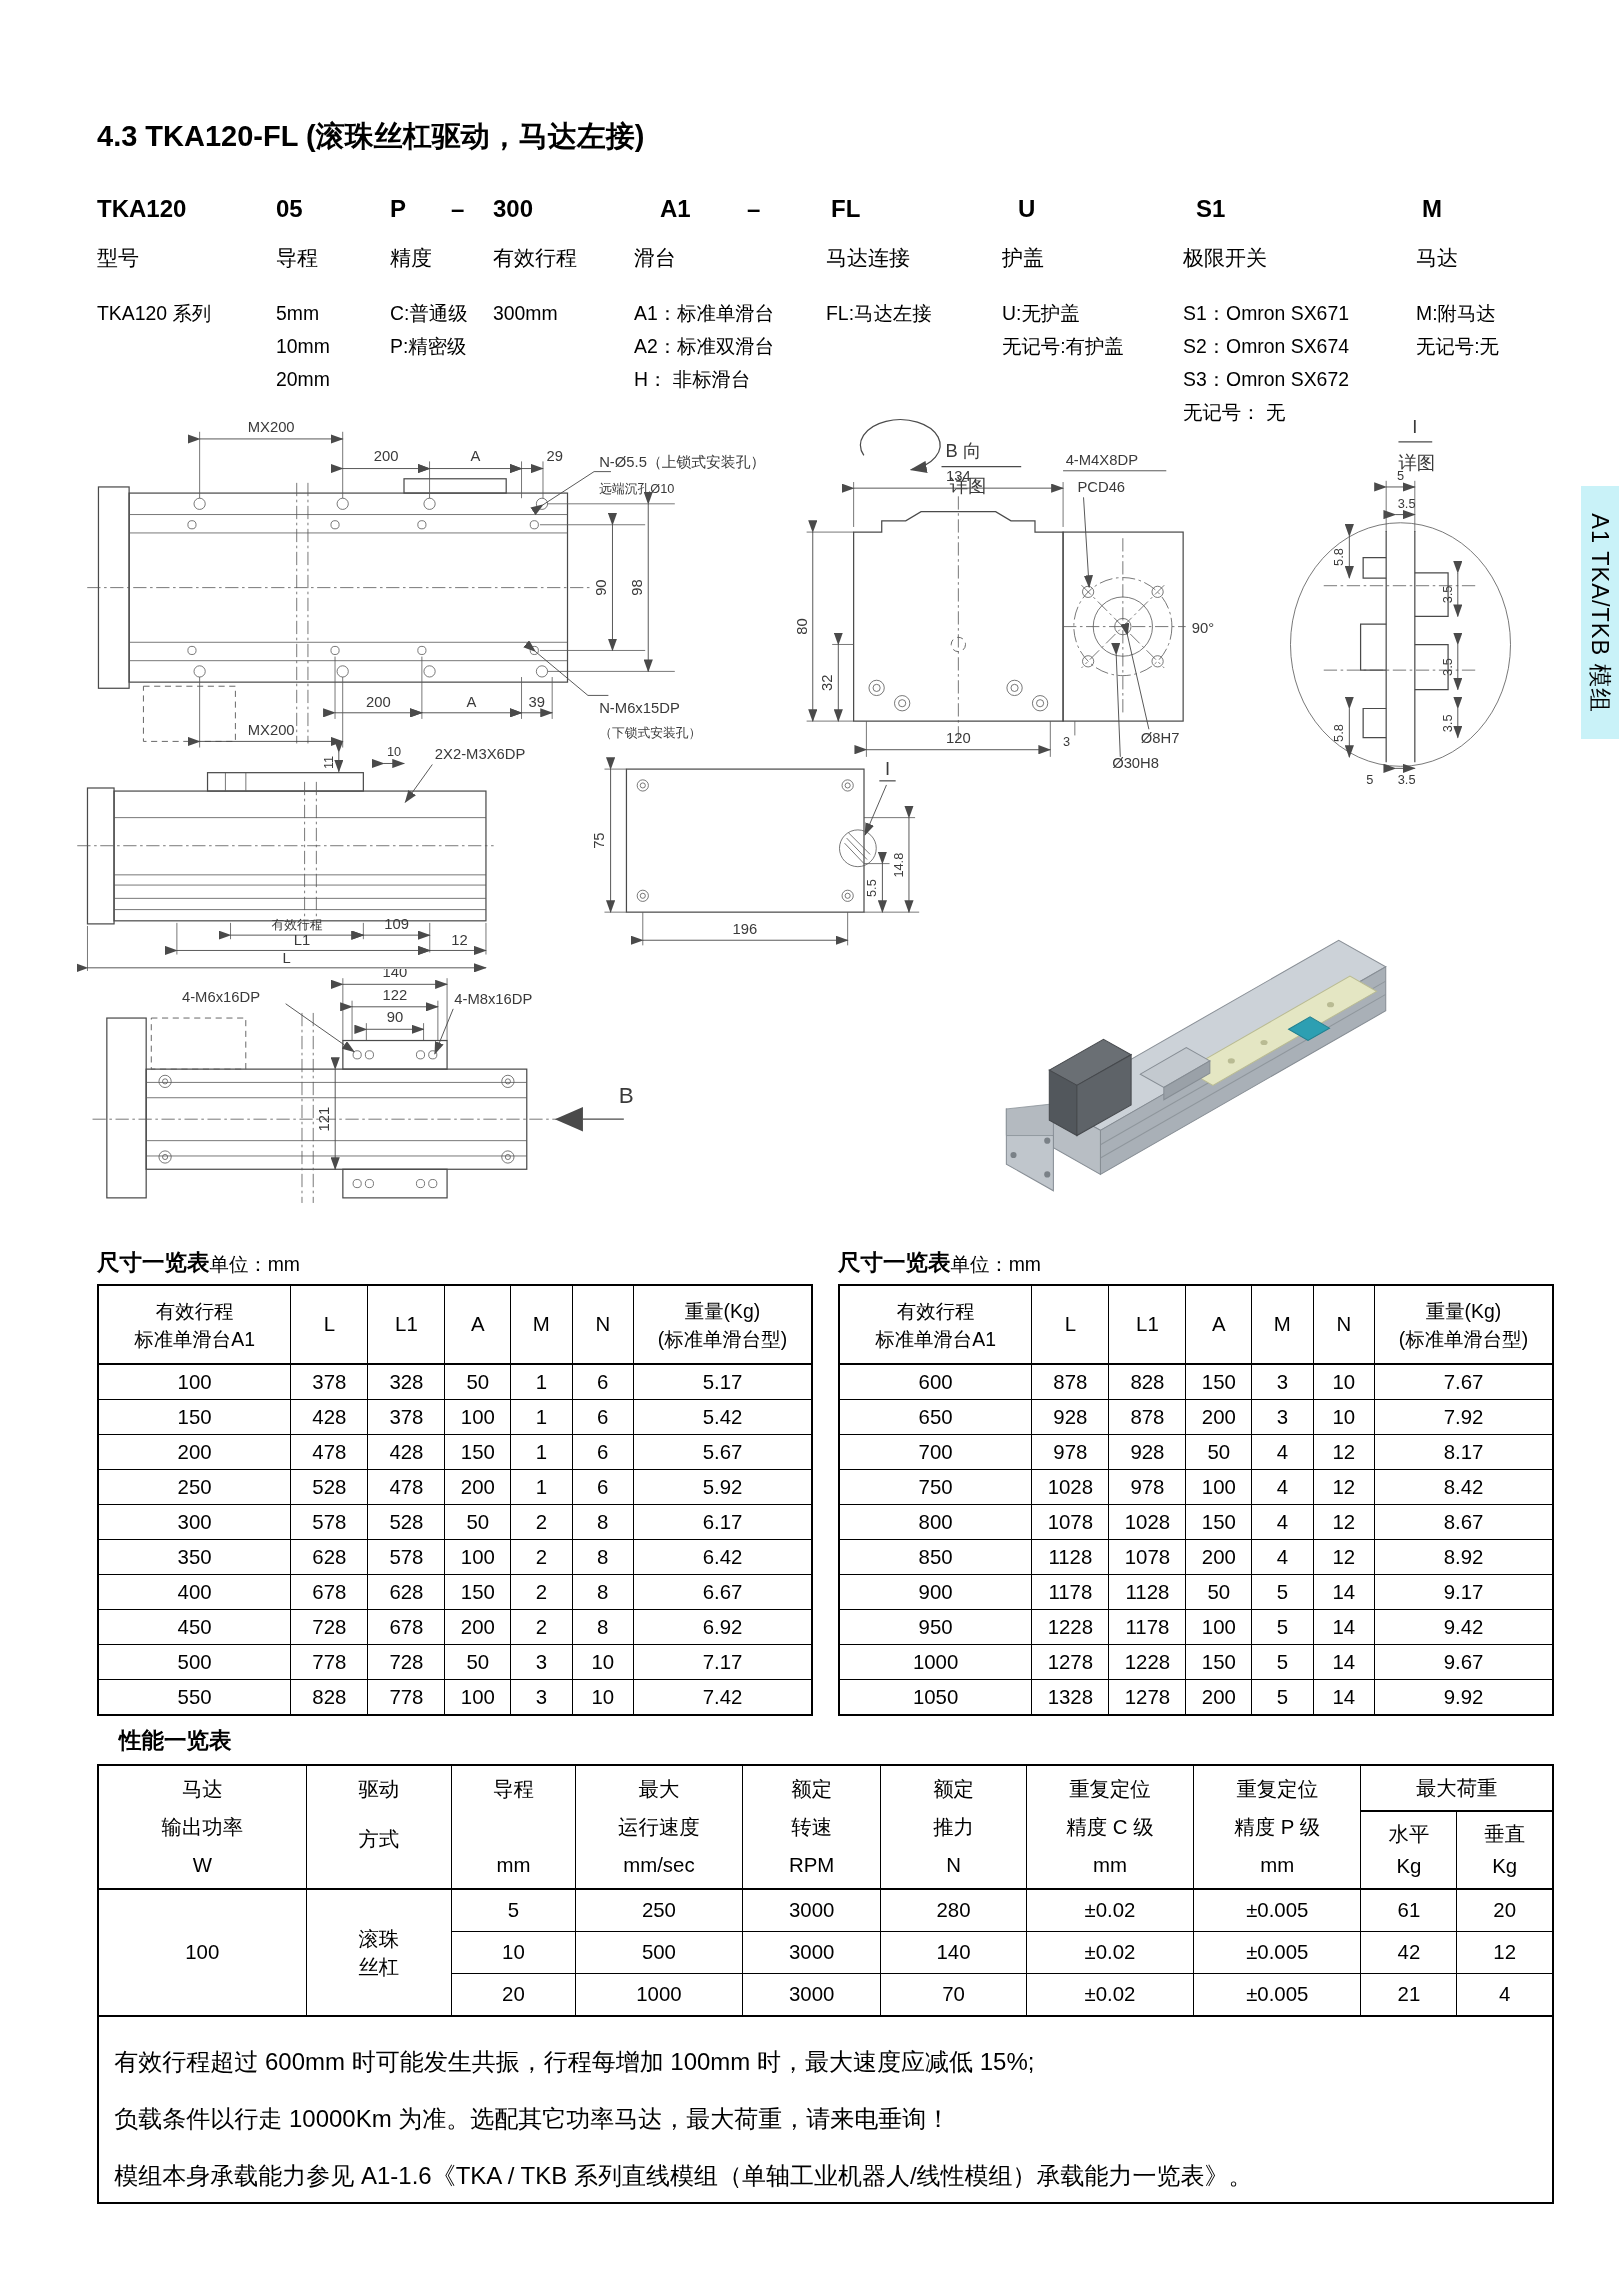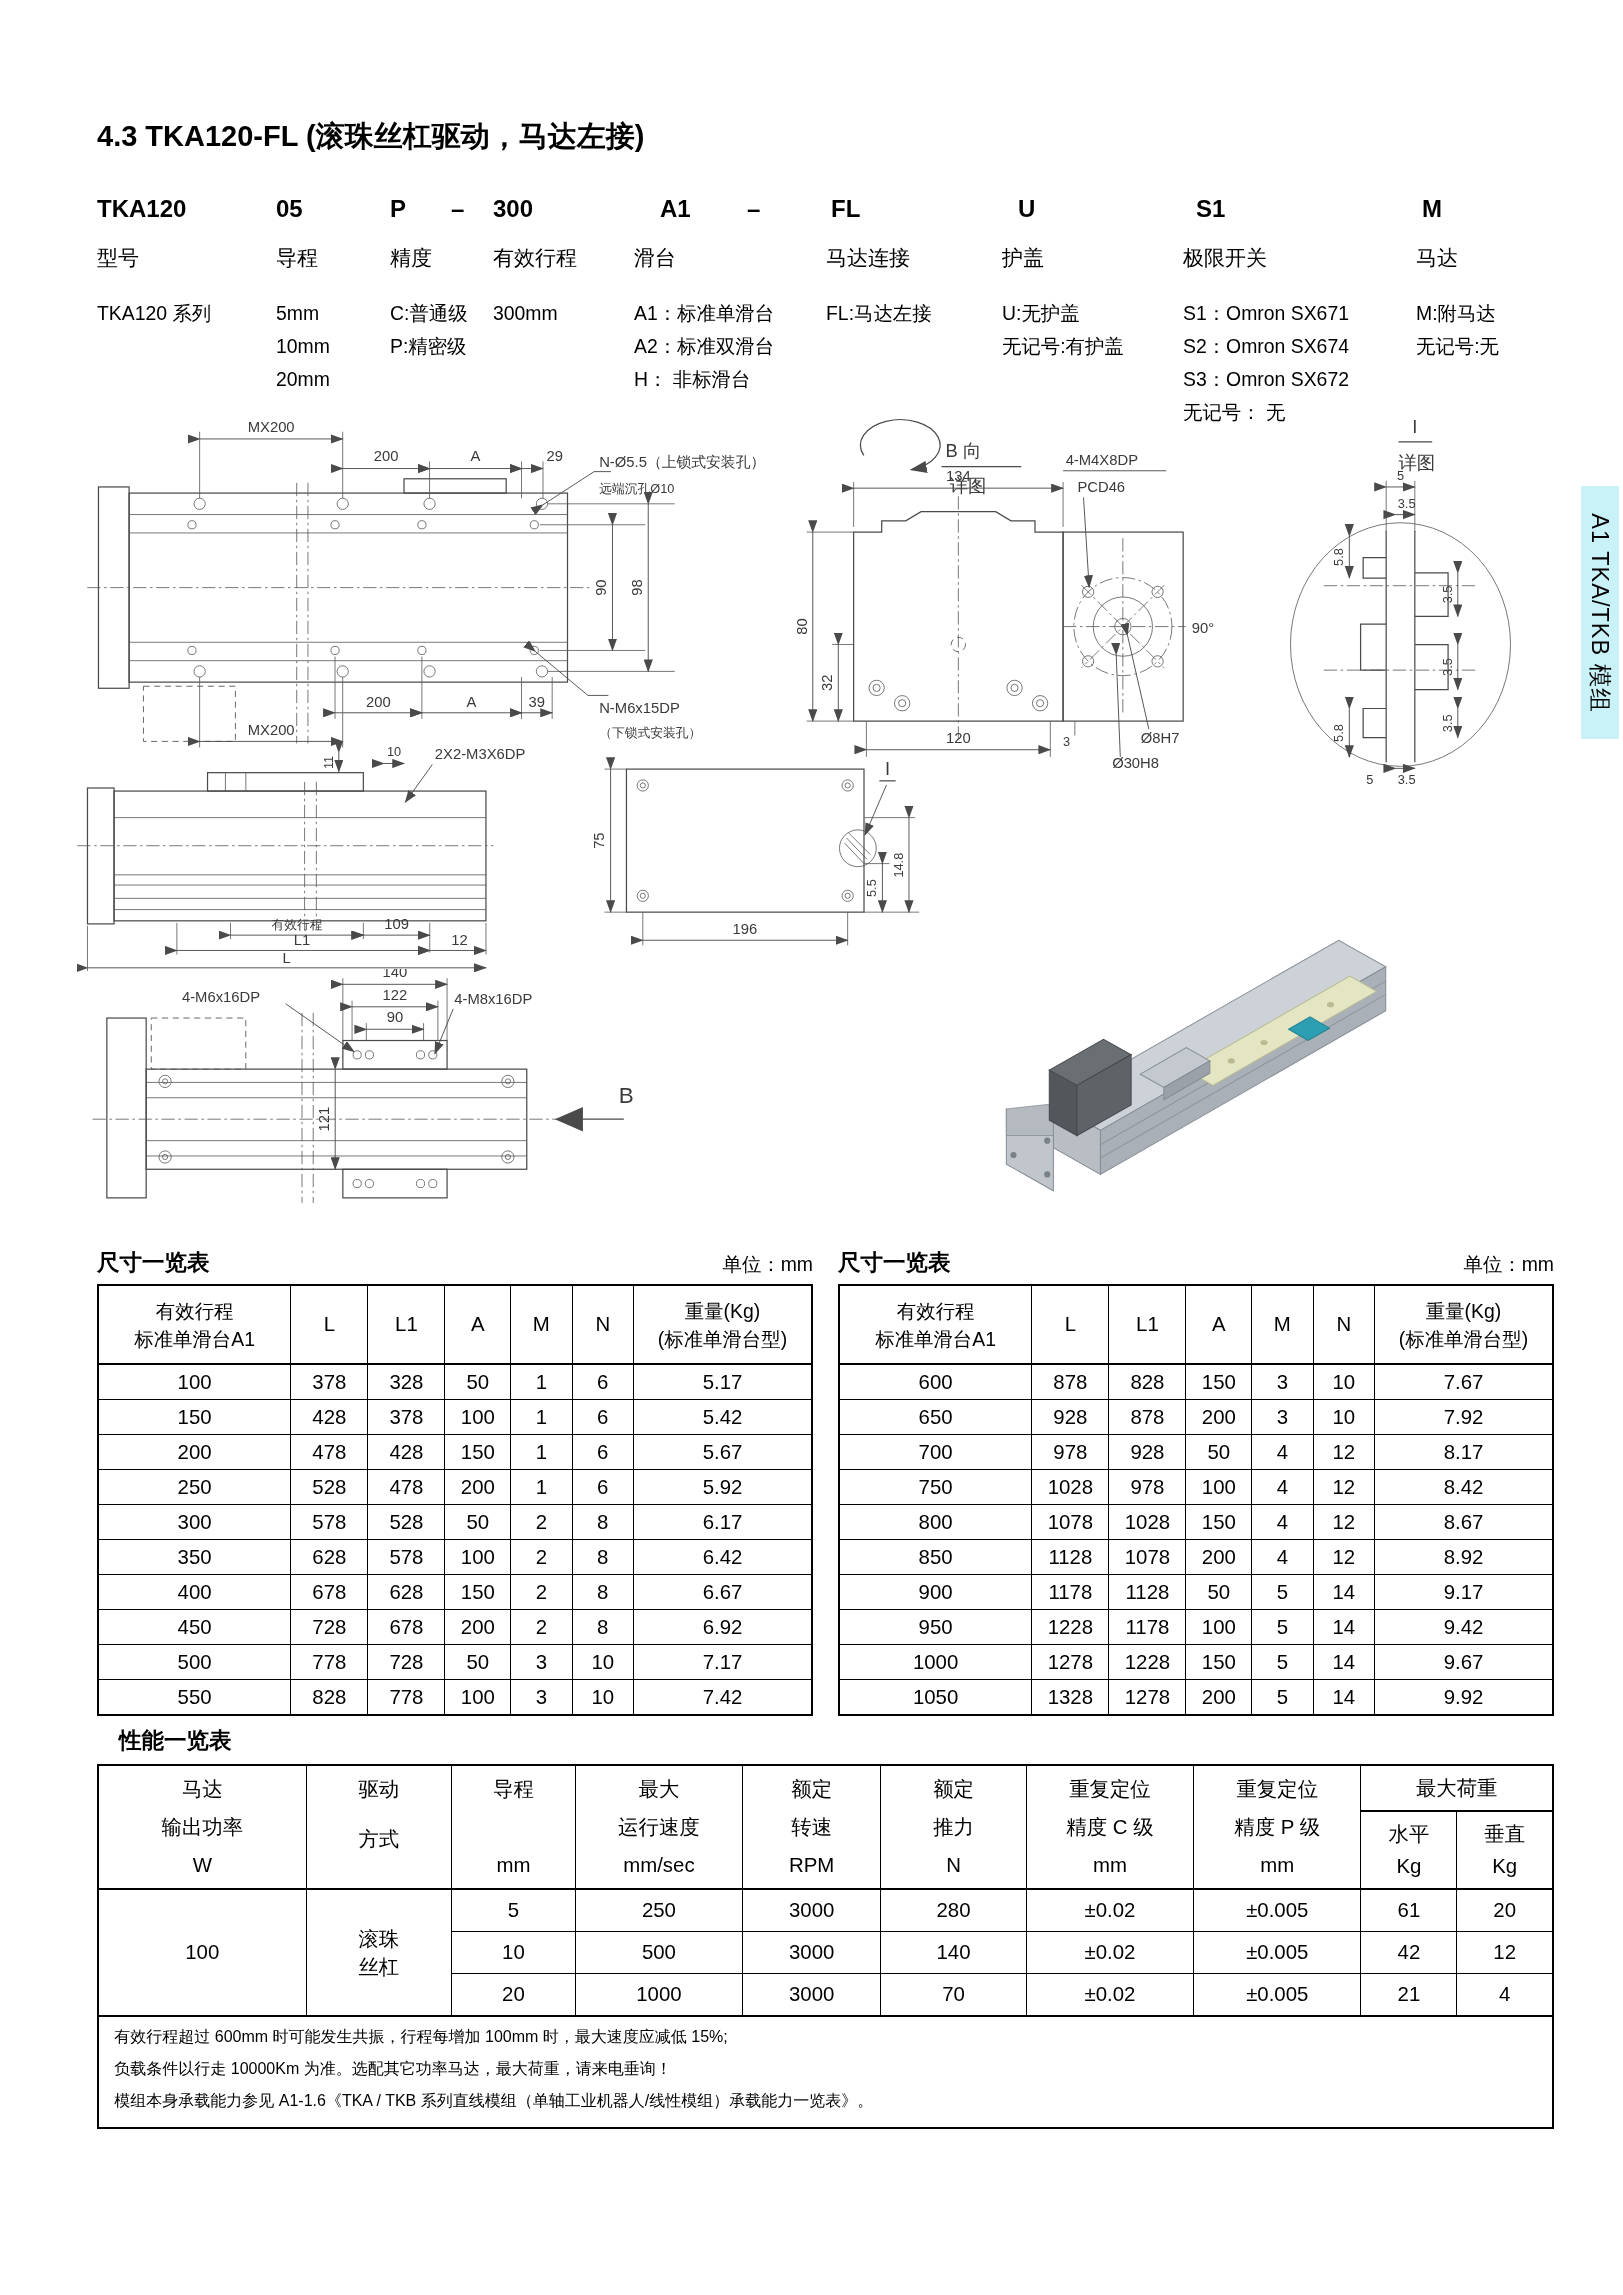--- a/index.html
+++ b/index.html
@@ -27,42 +27,42 @@
   .ln{stroke:#4a4a4a;stroke-width:2.4;fill:none;}
   .thin{stroke:#5a5a5a;stroke-width:1.6;fill:none;}
   .dl{stroke:#4a4a4a;stroke-width:1.8;fill:none;}
   .cl{stroke:#5a5a5a;stroke-width:1.6;fill:none;stroke-dasharray:26 7 5 7;}
   .dsh{stroke:#5a5a5a;stroke-width:1.8;fill:none;stroke-dasharray:12 9;}
   .dt{font-size:29px;fill:#3a3a3a;}
   .dt2{font-size:25px;fill:#3a3a3a;}
   .dt3{font-size:36px;fill:#3a3a3a;}
   
   .tblwrap{width:716px;}
-  .tbl-head{display:flex;justify-content:space-between;align-items:flex-end;margin-bottom:6.1px;}
+  .tbl-head{display:flex;align-items:flex-end;margin-bottom:6.1px;}
   .tbl-title{font-size:22.5px;font-weight:bold;}
   .tbl-unit{font-size:19.4px;}
   table{border-collapse:collapse;table-layout:fixed;width:100%;background:#fff;}
   .dtab,.ptab{border:2.6px solid #000;}
   .dtab th,.dtab td,.ptab th,.ptab td{border:1px solid #000;text-align:center;
       font-size:20.4px;font-weight:normal;padding:0;overflow:hidden;}
   .dtab thead th{height:77px;border-bottom:2px solid #000;}
   .dtab tbody td{height:34px;}
   .hd2{font-size:19.4px;line-height:28px;}
   .ptab .hcell{height:122px;}
   .ptab .hflex{display:flex;flex-direction:column;justify-content:space-between;
       height:100px;padding:7.2px 0;}
   .ptab .hl{font-size:20.4px;line-height:24.5px;}
   .ptab thead tr.sub th{height:76px;border-top:2px solid #be185d;}
   .ptab thead th{border-bottom:2px solid #000;}
   .ptab tbody td{height:41px;}
   .subflex{display:flex;flex-direction:column;justify-content:space-between;height:56px;padding:8.2px 0;}
   #perf-title{left:119px;top:1725px;font-size:22.5px;font-weight:bold;}
   #notes-box{left:97px;top:2014px;width:1457px;box-sizing:border-box;
              border:2.6px solid #000;border-top:none;padding:7.2px 15.3px 10.2px 15.3px;}
-  .note-line{font-size:16px;line-height:32px;white-space:nowrap;}
+  .note-line{font-size:24px;line-height:32px;white-space:nowrap;margin-top:25px;}
 </style>
 </head>
 <body>
 
 <div id="page">
 
   <div id="doc-title" class="abs">4.3 TKA120-FL (滚珠丝杠驱动，马达左接)</div>
 
   <div id="code-row" class="abs">
     <span class="ci ci0">TKA120</span>

